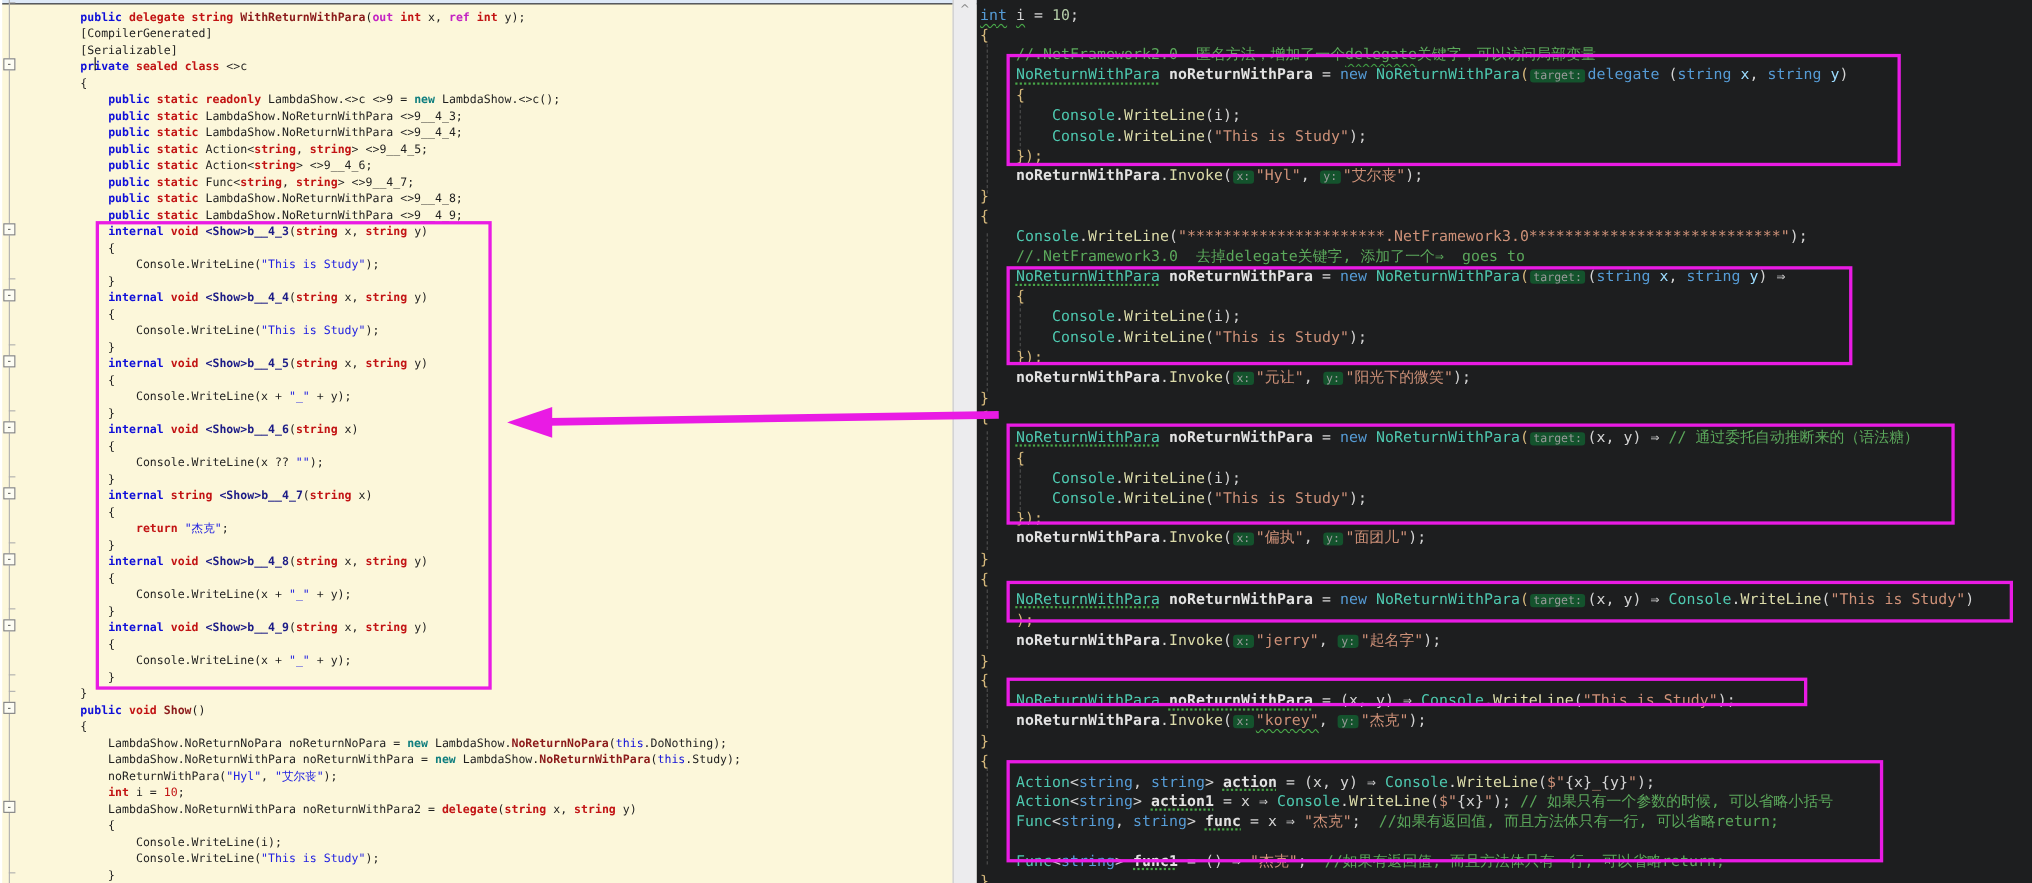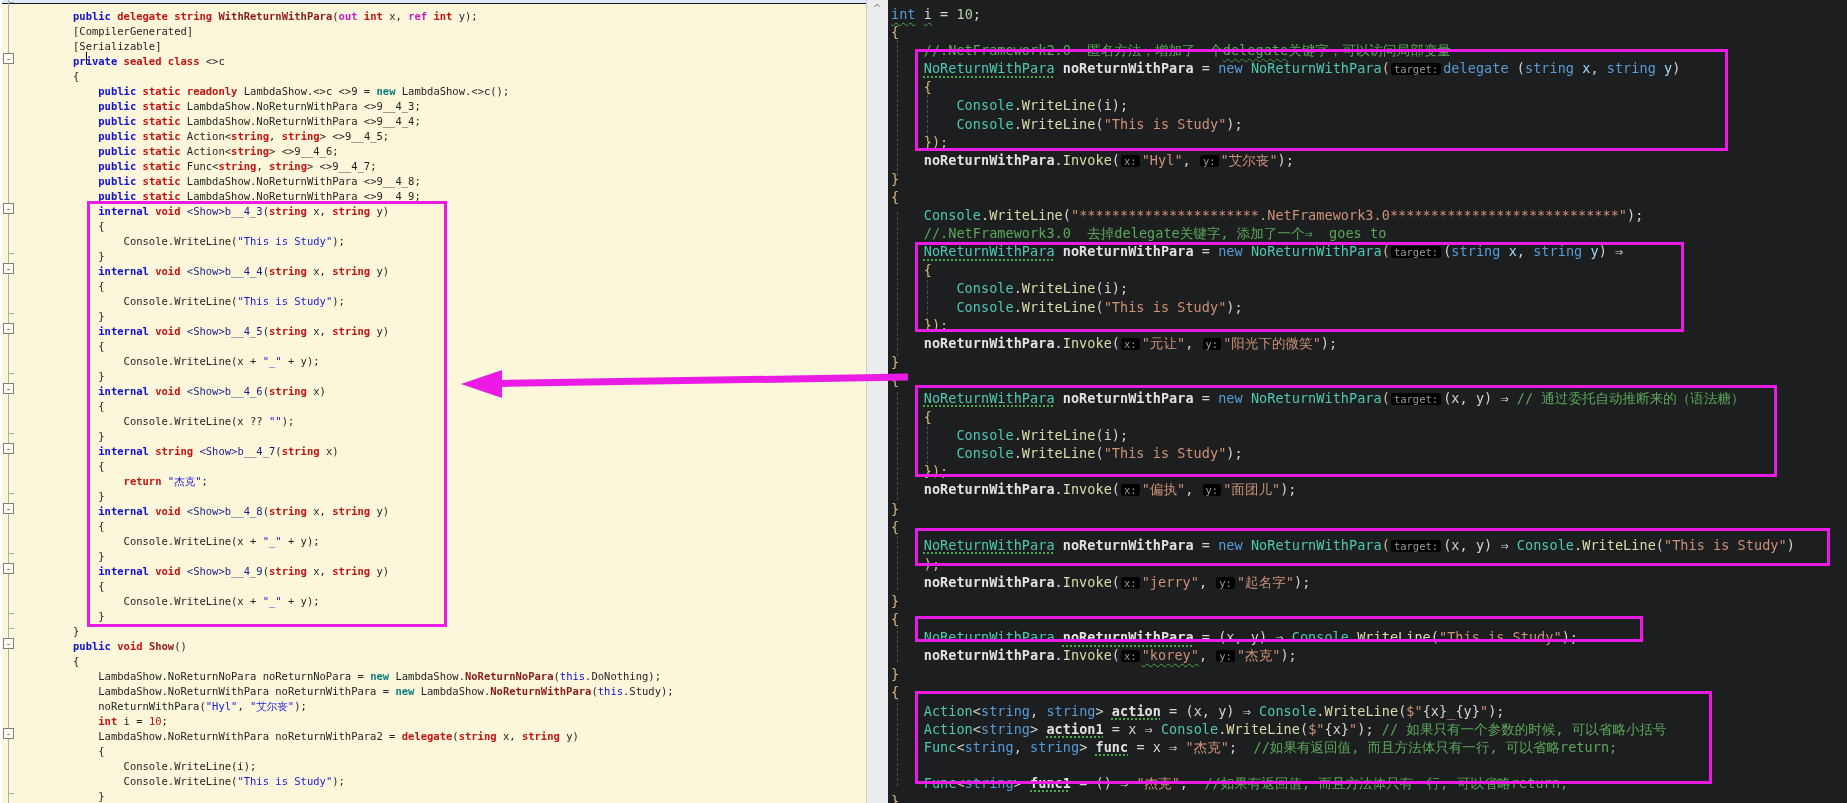--- a/index.html
+++ b/index.html
@@ -11,42 +11,42 @@
   #right-pane{position:absolute;left:888px;top:0;width:959px;height:803px;background:#1D1E1F;}
   #right-code{position:absolute;left:3px;top:5px;line-height:18.1px;font-size:13.5px;letter-spacing:0.05px;white-space:pre;}
   .cl{white-space:pre;}
   
   .tk-k{color:#0F0FD8;font-weight:bold}
   .tk-r{color:#C21414;font-weight:bold}
   .tk-m{color:#C322C3;font-weight:bold}
   .tk-t{color:#107E7E;font-weight:bold}
   .tk-s{color:#2020E0}
   .tk-mb{color:#8B1A1A;font-weight:bold}
-  .tk-bb{color:#1C1C86;font-weight:normal}
+  .tk-bb{color:#1C1C86;font-weight:bold}
   .tk-th{color:#0F0FD8;font-weight:normal}
   .tk-num{color:#C21414}
   .tk-d{color:#1E1E1E}
   
   .tk-rd{color:#D4D4D4}
   .tk-rk{color:#569CD6}
   .tk-rkw{color:#569CD6;text-decoration:underline wavy #49A849 1px;text-underline-offset:3px}
   .tk-rdw{color:#D4D4D4;text-decoration:underline wavy #49A849 1px;text-underline-offset:3px}
   .tk-rt{color:#4EC9B0}
   .tk-rtd{color:#4EC9B0;text-decoration:underline dotted #49A849 2px;text-underline-offset:3px}
   .tk-rv{color:#E2E2E2;font-weight:bold}
   .tk-rvd{color:#E2E2E2;font-weight:bold;text-decoration:underline dotted #49A849 2px;text-underline-offset:3px}
   .tk-rm{color:#DCDCAA}
   .tk-rs{color:#CE9178}
   .tk-rsw{color:#CE9178;text-decoration:underline wavy #49A849 1px;text-underline-offset:3px}
   .tk-rc{color:#5BA85B}
   .tk-rcw{color:#5BA85B;text-decoration:underline wavy #3F9B42 1px;text-underline-offset:3px}
   .tk-rb{color:#D7BA7D}
   .tk-rn{color:#B5CEA8}
   .tk-rp{color:#9CDCFE}
-  .tk-chip{background:#000000;color:#9A9A9A;font-size:10.5px;border-radius:3px;padding:0 3px;margin:0 2px 16px 1px;letter-spacing:0}
+  .tk-chip{background:#14532d;color:#9A9A9A;font-size:10.5px;border-radius:3px;padding:0 3px;margin:0 2px 16px 1px;letter-spacing:0}
   
   #top-strip{position:absolute;left:0;top:0;width:888px;height:3px;background:#DEE9F7;}
   #left-white-strip{position:absolute;left:0;top:0;width:2px;height:803px;background:#FFFFFF;}
   #fold-line{position:absolute;left:8px;top:0;width:1px;height:803px;background:#ADADAD;}
   .fold{position:absolute;left:3px;width:11px;height:11px;background:#FDFDF4;border:1px solid #7F7F7F;
         box-sizing:border-box;display:flex;align-items:center;justify-content:center;
         font-size:9px;line-height:8px;color:#333;}
   .tick{position:absolute;left:8px;width:6px;height:1px;background:#ADADAD;}
   #caret{position:absolute;left:86px;top:52px;width:1px;height:12px;background:#000;}
   #vscrollbar{position:absolute;left:866px;top:0;width:22px;height:803px;background:#ECECEE;border-left:1px solid #C9C9C9;box-sizing:border-box;}

